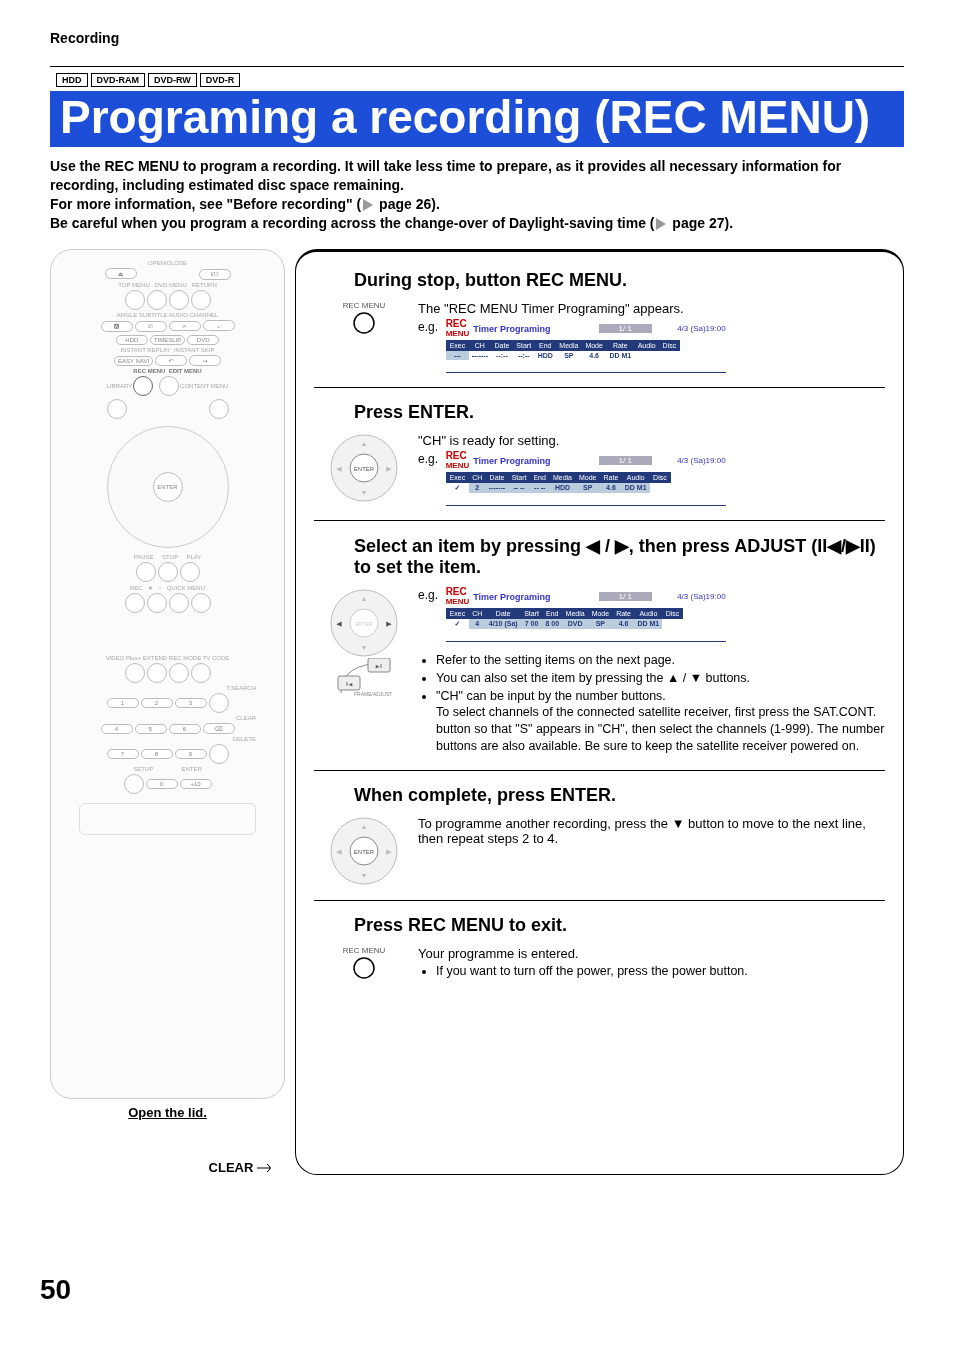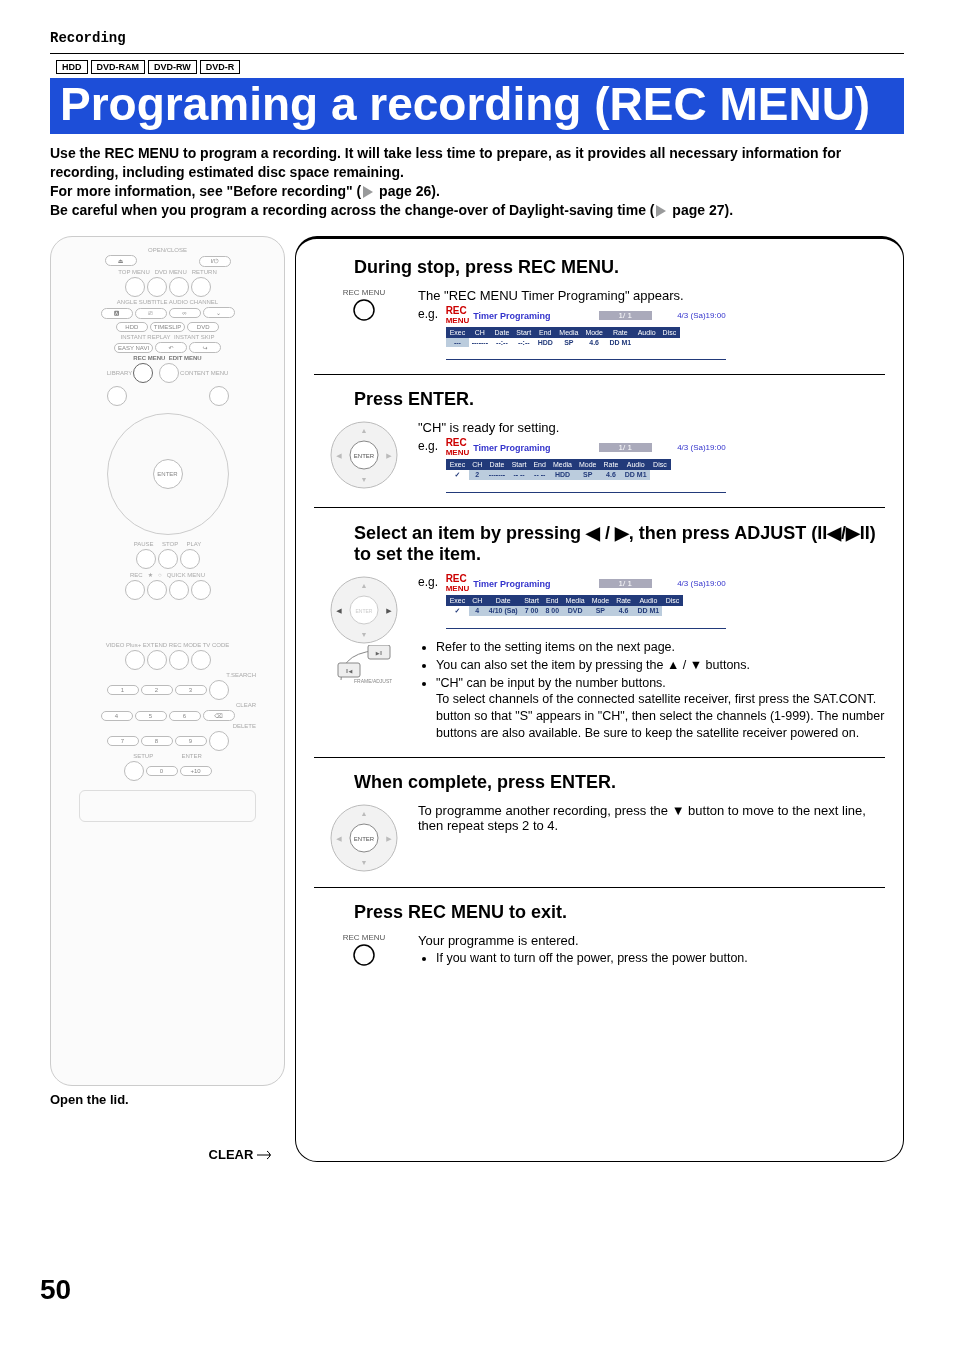--- a/index.html
+++ b/index.html
@@ -12,24 +12,23 @@
   }
   .page {
     padding: 30px 50px 20px 50px;
     position: relative;
     height: 1320px;
     box-sizing: border-box;
   }
   .section-label {
     font-weight: bold;
     font-size: 14px;
-    padding-bottom: 7px;
+    padding-bottom: 20px;
     border-bottom: 1px solid #000;
     width: 100%;
-    font-family: Liberation Mono, monospace;
   }
   .media-tags {
     display: flex;
     gap: 3px;
     margin-top: 6px;
     margin-left: 6px;
   }
   .mtag {
     border: 1px solid #000;
     font-size: 9px;
@@ -82,23 +81,25 @@
     border-radius: 22px;
     height: 850px;
     background: #fbfbfb;
     box-sizing: border-box;
     padding: 10px 8px;
     font-size: 7px;
     color:#888;
     text-align:center;
   }
   .remote-caption {
+    text-align:center;
     font-weight:bold;
     margin-top:6px;
     font-size:13px;
+    text-decoration:underline;
   }
   .remote-clear {
     text-align:right;
     font-weight:bold;
     margin-top:40px;
     font-size:13px;
     padding-right:10px;
   }
   .step-head {
     font-size: 18px;
@@ -285,21 +286,21 @@
         <span>CLEAR</span>
         <svg width="18" height="10" style="vertical-align:middle">
             <path d="M0 5 H14" stroke="#000" fill="none"></path>
             <path d="M10 1 Q16 5 10 9" stroke="#000" fill="none"></path>
           </svg>
       </div>
     </div>
 
     <div class="steps-panel">
 
-      <div class="step-head">During stop, press REC MENU.</div>
+      <div class="step-head">During stop, button REC MENU.</div>
       <div class="step-body">
         <div class="step-icon">
           <span>REC MENU</span>
           <svg width="26" height="26">
               <circle cx="13" cy="13" r="10" fill="#fff" stroke="#000" stroke-width="1.5"></circle>
             </svg>
         </div>
         <div class="step-content">
           <div>The "REC MENU Timer Programing" appears.</div>
           <div style="margin-top:4px">

